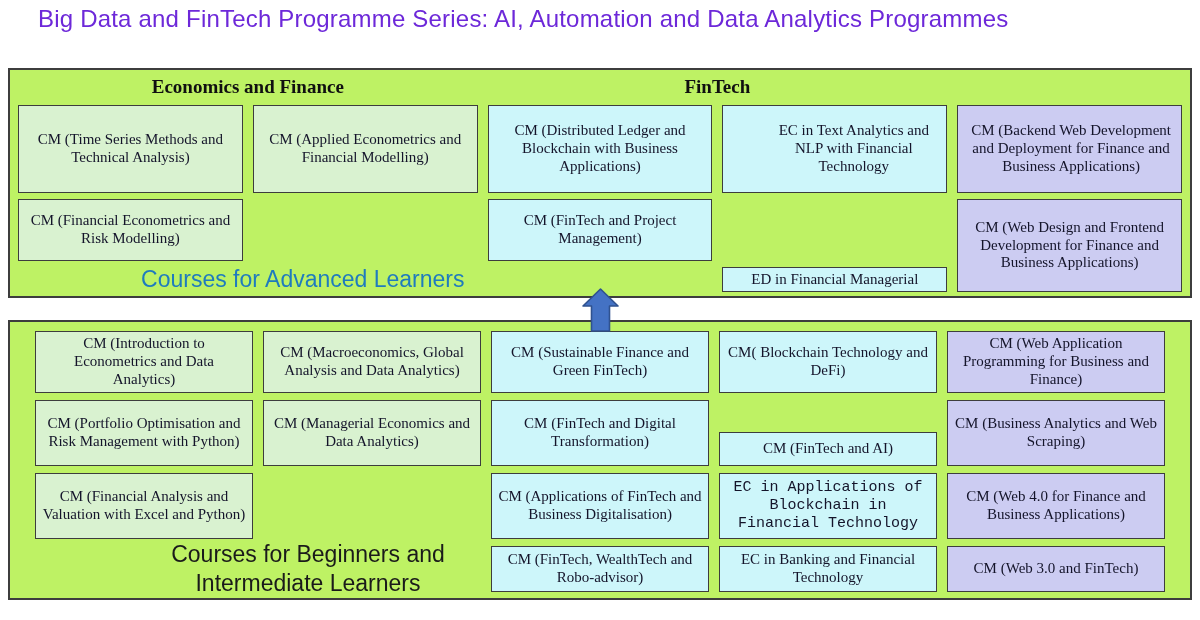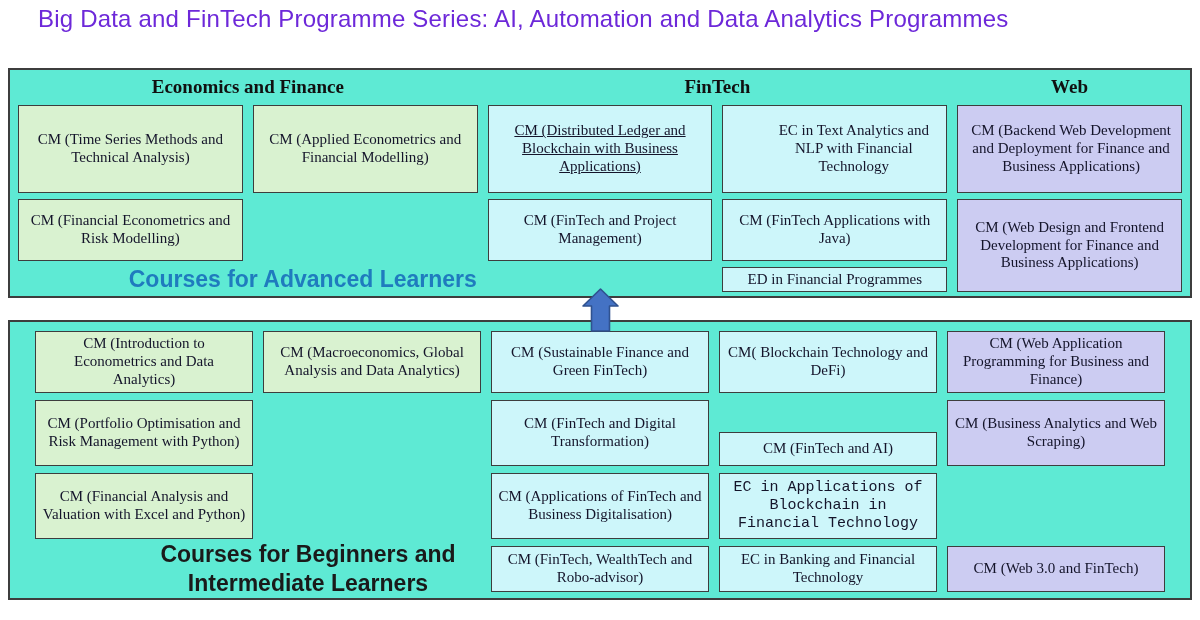--- a/index.html
+++ b/index.html
@@ -6,21 +6,21 @@
   body{width:1200px;height:620px;position:relative;font-family:"Liberation Serif",serif;overflow:hidden;}
 
   .page-title{
     position:absolute;left:38px;top:5px;
     font-family:"Liberation Sans",sans-serif;
     font-size:24px;color:#6d28d9;letter-spacing:.2px;white-space:nowrap;
   }
 
   .panel{
     position:absolute;left:8px;width:1184px;
-    border:2px solid #3d3d3d;background:#5eead4;box-sizing:border-box;
+    border:2px solid #3d3d3d;background:#bef264;box-sizing:border-box;
   }
   .panel.advanced{top:68px;height:230px;}
   .panel.beginner{top:320px;height:280px;}
 
   .grid{
     display:grid;grid-template-columns:repeat(5,1fr);
     column-gap:10px;box-sizing:border-box;height:100%;
   }
   .advanced .grid{grid-template-rows:24px 88px 62px 25px;row-gap:6px;padding:5px 8px 6px 8px;}
   .beginner .grid{grid-template-rows:62px 66px 66px 46px;row-gap:7px;padding:9px 25px;}
@@ -37,76 +37,76 @@
     border:1.5px solid #3d3d3d;box-sizing:border-box;
     display:flex;align-items:center;justify-content:center;
     text-align:center;font-size:15px;line-height:1.18;
     padding:2px 6px;color:#14142a;
   }
   .green{background:#d9f2d0;}
   .cyan{background:#cdf6fa;}
   .purple{background:#ccccf2;}
 
   .level-label{
-    font-family:"Liberation Sans",sans-serif;font-weight:700;
+    font-family:"Liberation Sans",sans-serif;font-weight:400;
     display:flex;align-items:center;justify-content:center;text-align:center;
     font-size:23px;line-height:1.28;
   }
   .adv-label{grid-column:1/3;grid-row:4;color:#1f7bbe;padding-left:110px;white-space:nowrap;}
   .beg-label{grid-column:1/3;grid-row:4;color:#1a1a1a;padding-left:100px;overflow:visible;}
 
   .up-arrow{position:absolute;left:582px;top:288px;width:37px;height:44px;z-index:5;}
 </style>
 </head>
 <body>
 
 <div class="page-title">Big Data and FinTech Programme Series: AI, Automation and Data Analytics Programmes</div>
 
 <div class="panel advanced">
   <div class="grid">
     <div class="hdr c12">Economics and Finance</div>
     <div class="hdr c34">FinTech</div>
-    <div class="hdr c5">Web</div>
 
     <div class="box green" style="grid-column:1;grid-row:2;">CM (Time Series Methods and Technical Analysis)</div>
     <div class="box green" style="grid-column:2;grid-row:2;">CM (Applied Econometrics and Financial Modelling)</div>
-    <div class="box cyan" style="grid-column:3;grid-row:2;text-decoration:underline;">CM (Distributed Ledger and Blockchain with Business Applications)</div>
+    <div class="box cyan" style="grid-column:3;grid-row:2;">CM (Distributed Ledger and Blockchain with Business Applications)</div>
     <div class="box cyan" style="grid-column:4;grid-row:2;padding-left:44px;">EC in Text Analytics and NLP with Financial Technology</div>
     <div class="box purple" style="grid-column:5;grid-row:2;padding-left:9px;">CM (Backend Web Development and Deployment for Finance and Business Applications)</div>
 
     <div class="box green" style="grid-column:1;grid-row:3;">CM (Financial Econometrics and Risk Modelling)</div>
     <div class="box cyan" style="grid-column:3;grid-row:3;">CM (FinTech and Project Management)</div>
-    <div class="box cyan" style="grid-column:4;grid-row:3;">CM (FinTech Applications with Java)</div>
     <div class="box purple" style="grid-column:5;grid-row:3/span 2;">CM (Web Design and Frontend Development for Finance and Business Applications)</div>
 
     <div class="level-label adv-label">Courses for Advanced Learners</div>
-    <div class="box cyan" style="grid-column:4;grid-row:4;">ED in Financial Programmes</div>
+    <div class="box cyan" style="grid-column:4;grid-row:4;">ED in Financial Managerial</div>
   </div>
 </div>
 
 <svg class="up-arrow" viewBox="0 0 37 44" aria-hidden="true">
   <polygon points="18.5,1 36,18 27.5,18 27.5,43 9.5,43 9.5,18 1,18" fill="#4472c4" stroke="#2f528f" stroke-width="1.6" stroke-linejoin="round"></polygon>
 </svg>
 
 <div class="panel beginner">
   <div class="grid">
 
     <div class="box green" style="grid-column:1;grid-row:1;">CM (Introduction to Econometrics and Data Analytics)</div>
     <div class="box green" style="grid-column:2;grid-row:1;">CM (Macroeconomics, Global Analysis and Data Analytics)</div>
     <div class="box cyan" style="grid-column:3;grid-row:1;">CM (Sustainable Finance and Green FinTech)</div>
     <div class="box cyan" style="grid-column:4;grid-row:1;">CM( Blockchain Technology and DeFi)</div>
     <div class="box purple" style="grid-column:5;grid-row:1;">CM (Web Application Programming for Business and Finance)</div>
 
     <div class="box green" style="grid-column:1;grid-row:2;">CM (Portfolio Optimisation and Risk Management with Python)</div>
+    <div class="box green" style="grid-column:2;grid-row:2;">CM (Managerial Economics and Data Analytics)</div>
     <div class="box cyan" style="grid-column:3;grid-row:2;">CM (FinTech and Digital Transformation)</div>
     <div class="box cyan" style="grid-column:4;grid-row:2;margin-top:32px;">CM (FinTech and AI)</div>
     <div class="box purple" style="grid-column:5;grid-row:2;">CM (Business Analytics and Web Scraping)</div>
 
     <div class="box green" style="grid-column:1;grid-row:3;">CM (Financial Analysis and Valuation with Excel and Python)</div>
     <div class="box cyan" style="grid-column:3;grid-row:3;">CM (Applications of FinTech and Business Digitalisation)</div>
     <div class="box cyan" style="grid-column:4;grid-row:3;font-family:Liberation Mono, monospace;">EC in Applications of Blockchain in Financial Technology</div>
+    <div class="box purple" style="grid-column:5;grid-row:3;">CM (Web 4.0 for Finance and Business Applications)</div>
 
     <div class="level-label beg-label">Courses for Beginners and Intermediate Learners</div>
     <div class="box cyan" style="grid-column:3;grid-row:4;">CM (FinTech, WealthTech and Robo-advisor)</div>
     <div class="box cyan" style="grid-column:4;grid-row:4;">EC in Banking and Financial Technology</div>
     <div class="box purple" style="grid-column:5;grid-row:4;">CM (Web 3.0 and FinTech)</div>
   </div>
 </div>
 
 </body></html>

